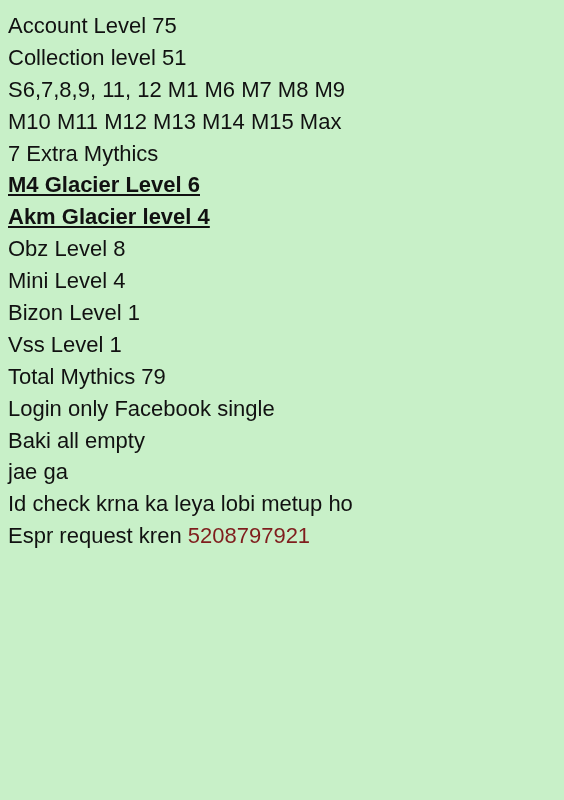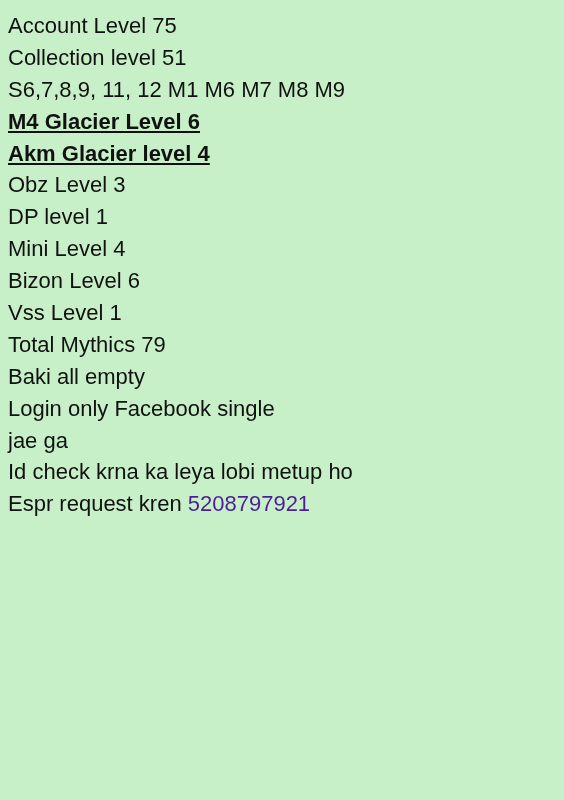--- a/index.html
+++ b/index.html
@@ -27,37 +27,38 @@
     .line {
       display: block;
     }
 
     .bold-line {
       font-weight: bold;
       text-decoration: underline;
     }
 
     .phone-link {
-      color: #4c1d95;
+      color: #7f1d1d;
     }
   </style>
 </head>
 <body>
 
 <div class="content-block">
 
 <span class="line">Account Level 75</span>
     <span class="line">Collection level 51</span>
     <span class="line">S6,7,8,9, 11, 12 M1 M6 M7 M8 M9</span>
+    <span class="line">M10 M11 M12 M13 M14 M15 Max</span>
+    <span class="line">7 Extra Mythics</span>
     <span class="line bold-line">M4 Glacier Level 6</span>
     <span class="line bold-line">Akm Glacier level 4</span>
-    <span class="line">Obz Level 3</span>
-    <span class="line">DP level 1</span>
+    <span class="line">Obz Level 8</span>
     <span class="line">Mini Level 4</span>
-    <span class="line">Bizon Level 6</span>
+    <span class="line">Bizon Level 1</span>
     <span class="line">Vss Level 1</span>
     <span class="line">Total Mythics 79</span>
+    <span class="line">Login only Facebook single</span>
     <span class="line">Baki all empty</span>
-    <span class="line">Login only Facebook single</span>
     <span class="line">jae ga</span>
     <span class="line">Id check krna ka leya lobi metup ho</span>
     <span class="line">Espr request kren <span class="phone-link">5208797921</span></span>
   </div>
 
 </body></html>

